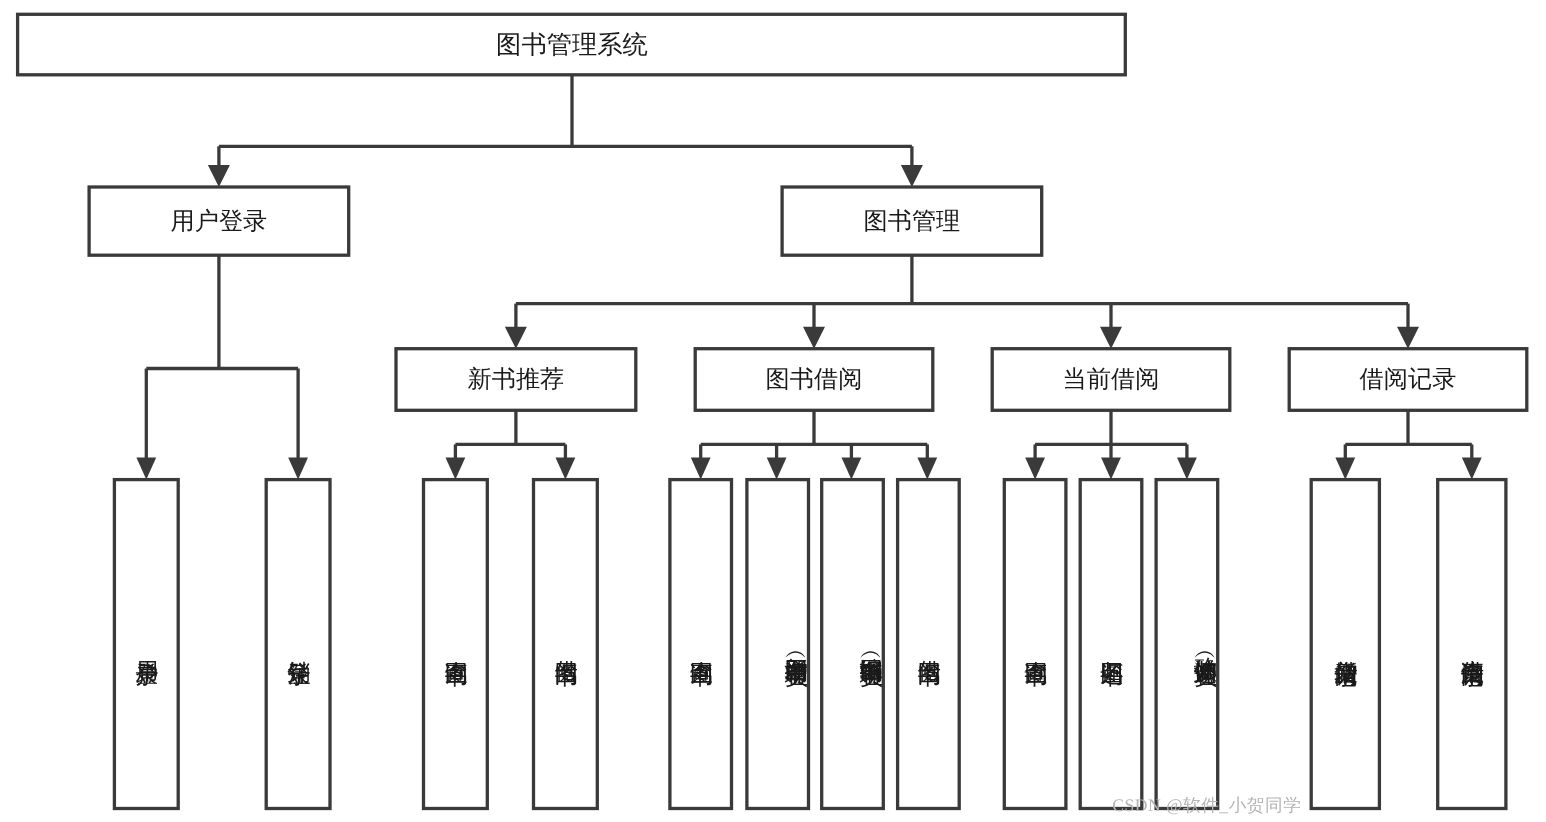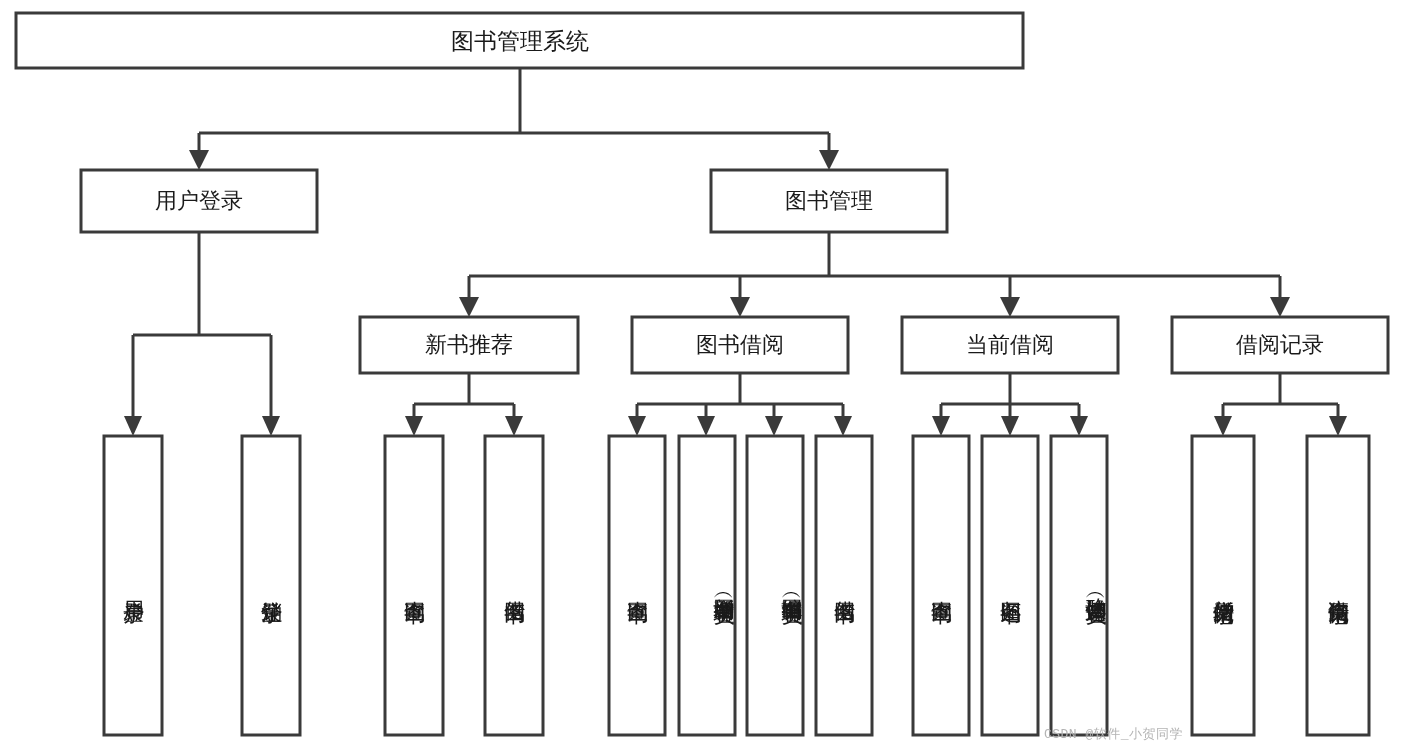--- a/index.html
+++ b/index.html
@@ -64,22 +64,22 @@
     line-height: 1.12;
     color: #1a1a1a;
     letter-spacing: 1px;
     white-space: nowrap;
     pointer-events: none;
   }
   .watermark {
     position: absolute;
     right: 6px;
     bottom: 4px;
-    font-family: Liberation Mono, monospace;
-    font-size: 13px;
+    font-family: Liberation Serif, serif;
+    font-size: 16px;
     color: #b4b4b4;
     white-space: nowrap;
     letter-spacing: 0.5px;
   }
 </style>
 </head>
 <body>
 
 <div id="diagram-root">
 

